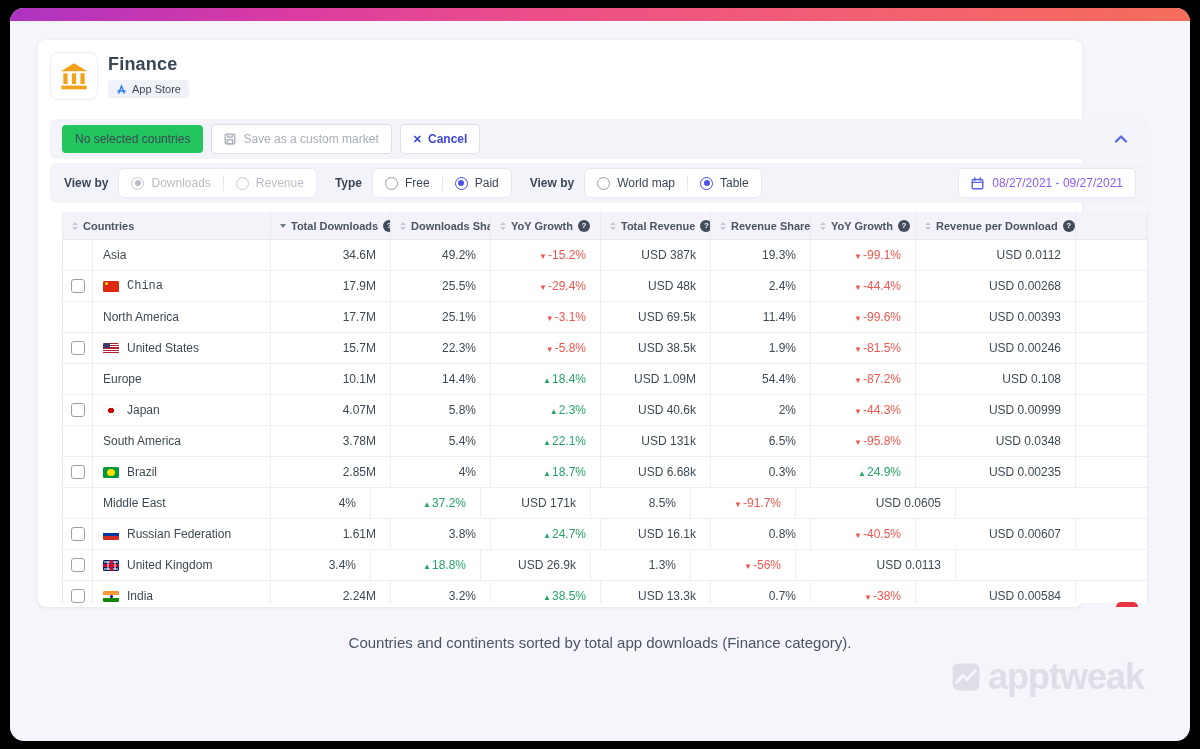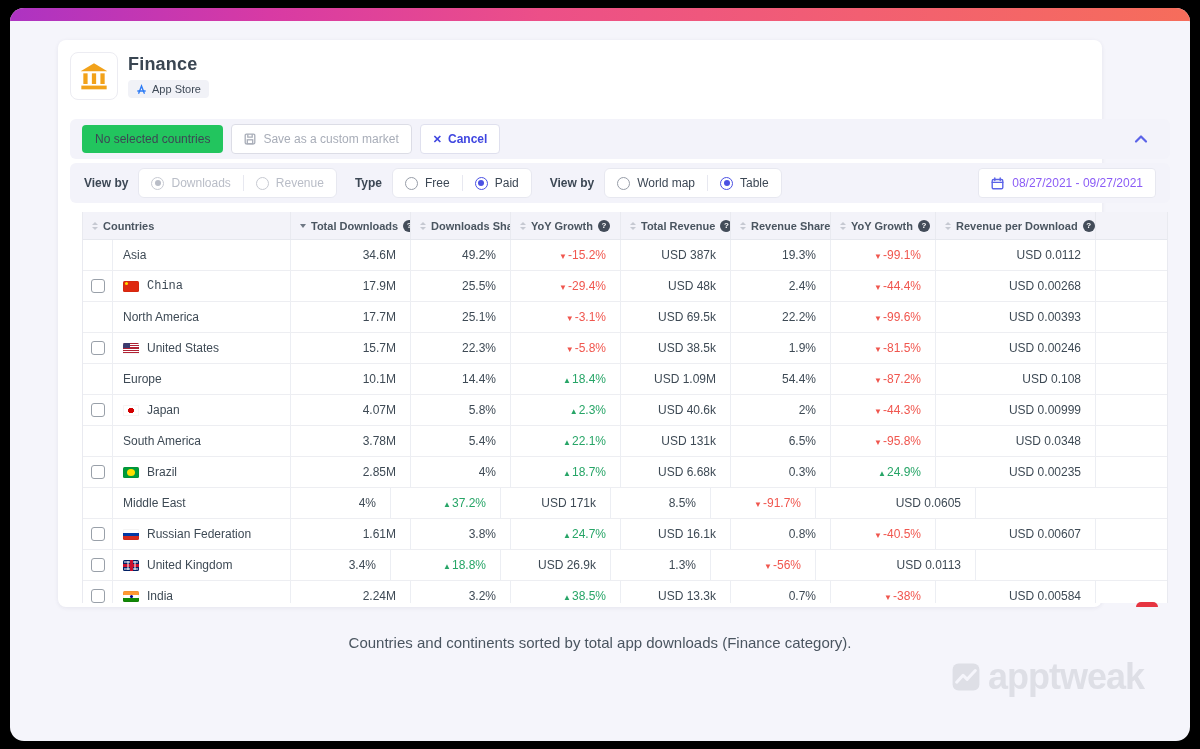--- a/index.html
+++ b/index.html
@@ -4,21 +4,21 @@
 <style>
   * { margin:0; padding:0; box-sizing:border-box; }
   html,body { width:1200px; height:749px; background:#000; font-family:"Liberation Sans", sans-serif; }
   .stage { position:absolute; left:10px; top:8px; width:1180px; height:733px;
            background:#f5f5fb; border-radius:14px; overflow:hidden; }
   .gradient-bar { position:absolute; left:0; top:0; width:100%; height:13px;
            background:linear-gradient(90deg,#ad33c2 0%, #d83aa4 22%, #ec4f88 45%, #f25f72 72%, #f66d5b 100%); }
 
   
   .panel { position:absolute; left:28px; top:32px; width:1044px; height:567px;
-           background:#fff; border-radius:8px; box-shadow:0 1px 4px rgba(40,40,80,.08);margin-left:20px; }
+           background:#fff; border-radius:8px; box-shadow:0 1px 4px rgba(40,40,80,.08); }
 
   
   .panel-header { position:absolute; left:12px; top:12px; display:flex; }
   .category-icon-box { width:48px; height:48px; border:1px solid #ececf2; border-radius:8px;
            background:#fff; display:flex; align-items:center; justify-content:center; }
   .title-wrap { margin-left:10px; padding-top:2px; }
   .page-title { font-size:18px; font-weight:700; color:#3a4652; letter-spacing:.2px; }
   .store-badge { margin-top:5px; display:inline-flex; align-items:center; gap:5px;
            background:#f1f2f7; border-radius:4px; padding:3px 8px; font-size:11px; color:#3f4a57; }
 
@@ -313,21 +313,21 @@
             <div class="td-cell " style="flex: 0 0 30px; width: 30px; padding: 0px;"></div>
             <div class="td-cell name-cell" style="flex: 0 0 178px; width: 178px;">
               <span>North America</span>
             </div>
             <div class="td-cell td-num" style="flex: 0 0 120px; width: 120px;">17.7M</div>
             <div class="td-cell td-num" style="flex: 0 0 100px; width: 100px;">25.1%</div>
             <div class="td-cell td-num" style="flex: 0 0 110px; width: 110px;">
               <span class="yoy-neg"><span class="tri">▼</span>-3.1%</span>
             </div>
             <div class="td-cell td-num" style="flex: 0 0 110px; width: 110px;">USD 69.5k</div>
-            <div class="td-cell td-num" style="flex: 0 0 100px; width: 100px;">22.2%</div>
+            <div class="td-cell td-num" style="flex: 0 0 100px; width: 100px;">11.4%</div>
             <div class="td-cell td-num" style="flex: 0 0 105px; width: 105px;">
               <span class="yoy-neg"><span class="tri">▼</span>-99.6%</span>
             </div>
             <div class="td-cell td-num" style="flex: 0 0 160px; width: 160px;">USD 0.00393</div>
             <div class="td-cell " style="flex: 0 0 73px; width: 73px;"></div>
           </div>
           <div class="tr">
             <div class="td-cell " style="flex: 0 0 30px; width: 30px; padding: 0px;">
               <span class="cb"></span>
             </div>

